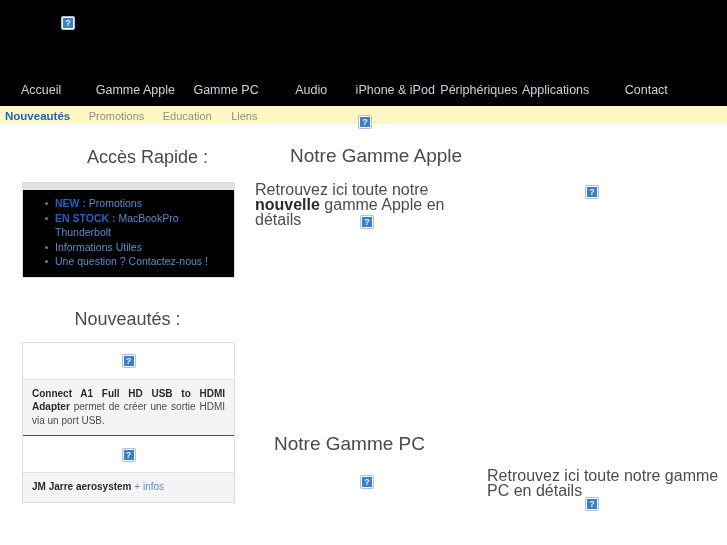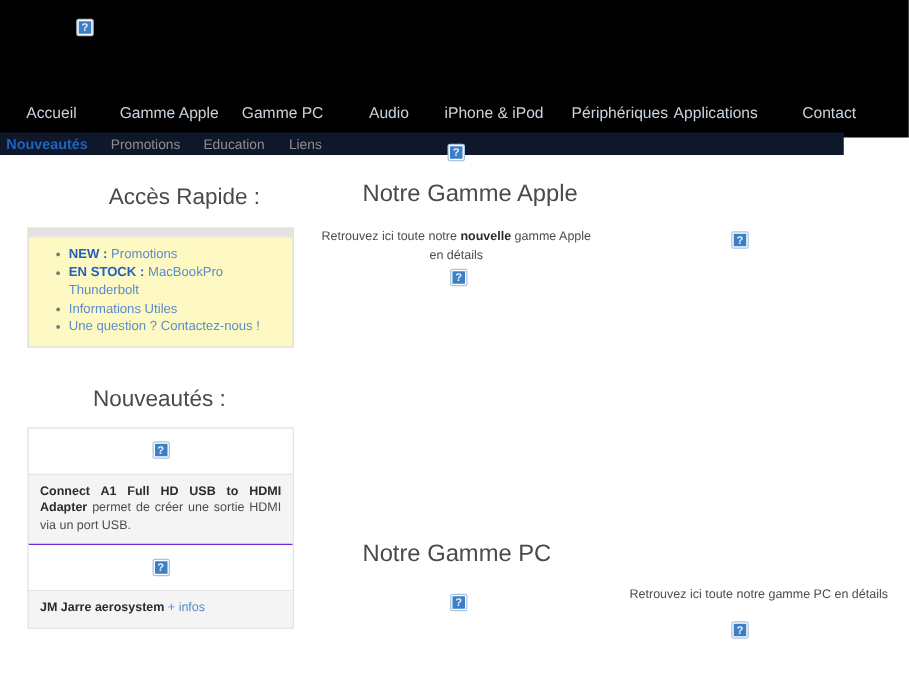--- a/index.html
+++ b/index.html
@@ -72,32 +72,32 @@
     padding: 0;
     line-height: 24px;
   }
 
   
   .nav-sp-1 { margin-left: 21px; }
   .nav-sp-2 { margin-left: 30px; }
   .nav-sp-3 { margin-left: 14px; }
   .nav-sp-4 { margin-left: 32px; }
   .nav-sp-5 { margin-left: 24px; }
-  .nav-sp-6 { margin-left: 18px; }
+  .nav-sp-6 { margin-left: 1px; }
   .nav-sp-7 { }
   .nav-sp-8 { margin-left: 31px; }
 
   
   #sub-nav {
     position: absolute;
     top: 106px;
     left: 0;
-    width: 675px;
+    width: 727px;
     height: 18px;
-    background: #0f172a;
+    background: #fef9c3;
     white-space: nowrap;
   }
   .subnav-item {
     display: inline-block;
     font-size: 11px;
     text-decoration: none;
     color: #8e8e8e;
     line-height: 18px;
   }
   .subnav-item.active {
@@ -132,21 +132,21 @@
     margin: 0;
     padding: 0;
     line-height: 22px;
   }
 
   #quick-access-title { margin-top: 36px; padding-left: 40px; }
 
   .panel {
     margin: 14px 20px 0 22px;
     border: 1px solid #dcdcdc;
-    background: #fef9c3;
+    background: #000000;
   }
   .panel-strip {
     height: 6px;
     background: #e3e3e3;
     border-bottom: 1px solid #ececec;
   }
   #quick-access-list {
     list-style: none;
     margin: 0;
     padding: 6px 0 8px 22px;
@@ -223,24 +223,23 @@
 
   .section-title {
     font-size: 19px;
     font-weight: normal;
     color: #4a4a4a;
     margin: 0;
     padding: 0;
     line-height: 24px;
   }
   .section-lede {
-    font-size: 10px;
+    font-size: 16px;
     line-height: 15px;
     color: #4c4c4c;
-    text-align: center;
     margin: 0;
   }
   .lede-strong { font-weight: bold; color: #2b2b2b; }
 
   .abs { position: absolute; }
 </style>
 </head>
 <body>
 
 <div id="site-header">
@@ -327,21 +326,21 @@
       <p class="section-lede abs" style="left:0px; top:72px; width:220px;">
         <span>Retrouvez ici toute notre </span><span class="lede-strong">nouvelle</span><span> gamme Apple en détails</span>
       </p>
 
       <span class="broken-img abs" style="left:106px; top:106px;"></span>
       <span class="broken-img abs" style="left:331px; top:76px;"></span>
     </div>
 
     <div class="section-block">
 
-      <h1 class="section-title abs" style="left:35px; top:322px;">Notre Gamme PC</h1>
+      <h1 class="section-title abs" style="left:19px; top:322px;">Notre Gamme PC</h1>
 
       <span class="broken-img abs" style="left:106px; top:366px;"></span>
 
       <p class="section-lede abs" style="left:232px; top:358px; width:240px;">
         <span>Retrouvez ici toute notre gamme PC en détails</span>
       </p>
 
       <span class="broken-img abs" style="left:331px; top:388px;"></span>
     </div>
 

